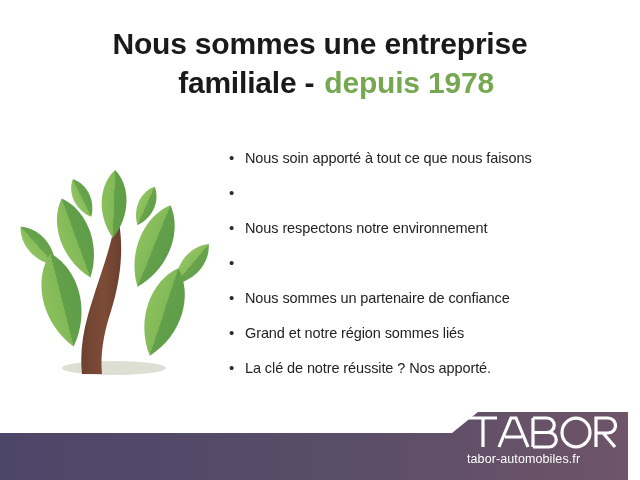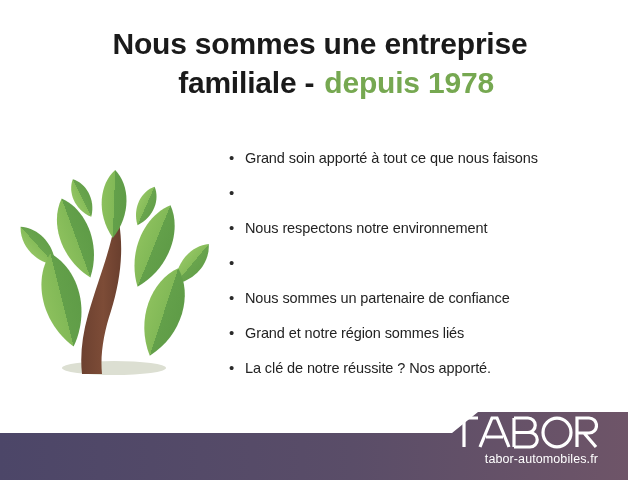--- a/index.html
+++ b/index.html
@@ -89,23 +89,23 @@
     position: absolute;
     left: 0;
     top: 408px;
     width: 640px;
     height: 72px;
   }
   .footer-bar svg { display: block; }
 
   .logo-block {
     position: absolute;
-    right: 30px;
+    right: 11px;
     top: 414px;
-    text-align: right;
+    text-align: left;
     line-height: 1;
   }
   .logo-word {
     font-size: 34px;
     font-weight: normal;
     color: #ffffff;
     letter-spacing: 1px;
     line-height: 1;
     display: block;
   }
@@ -188,21 +188,21 @@
 
       <g transform="translate(150,152) rotate(18)">
         <path d="M0 -46 C 22 -26, 25 16, 0 46 C -25 16, -22 -26, 0 -46 Z" fill="url(#lfA)"></path>
       </g>
     </svg>
   </div>
 
   <div class="bullets">
     <div class="bullet-row">
       <span class="bullet-dot">•</span>
-      <span class="bullet-text">Grand soin apporté à tout ce que nous faisons</span>
+      <span class="bullet-text">Nous soin apporté à tout ce que nous faisons</span>
     </div>
     <div class="bullet-row">
       <span class="bullet-dot">•</span>
     </div>
     <div class="bullet-row">
       <span class="bullet-dot">•</span>
       <span class="bullet-text">Nous respectons notre environnement</span>
     </div>
     <div class="bullet-row">
       <span class="bullet-dot">•</span>

